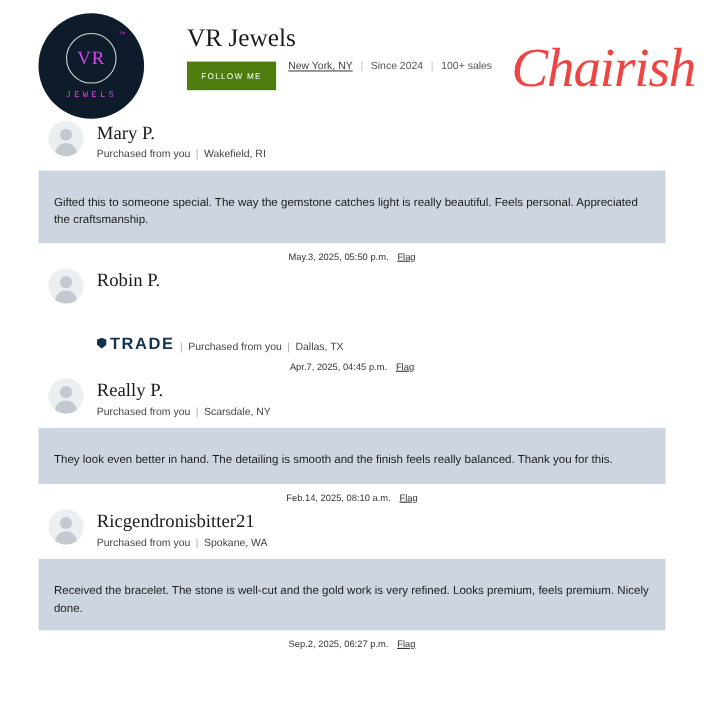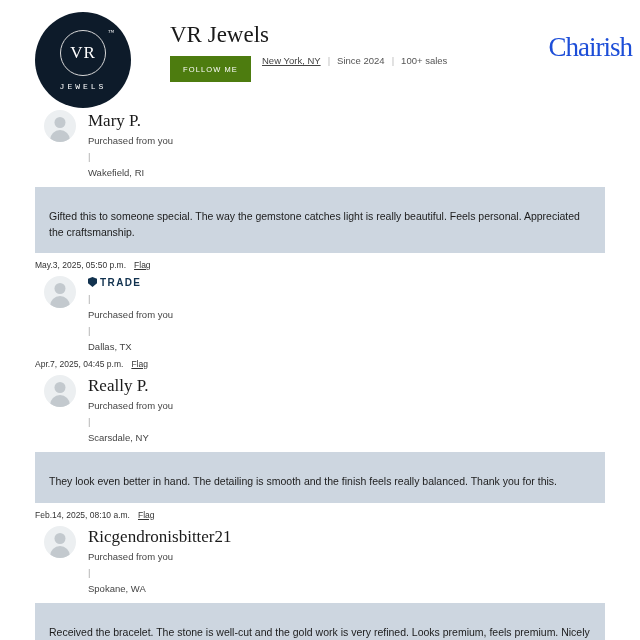--- a/index.html
+++ b/index.html
@@ -30,21 +30,21 @@
   }
 
   .shop-logo {
     position: absolute;
     left: 35px;
     top: 12px;
     width: 96px;
     height: 96px;
     border-radius: 50%;
     background: #0d1b2a;
-    color: #ffffff;
+    color: #d946ef;
     display: flex;
     flex-direction: column;
     align-items: center;
     justify-content: center;
   }
   .shop-logo .logo-ring {
     width: 44px;
     height: 44px;
     border: 1px solid #d8d8d8;
     border-radius: 50%;
@@ -109,22 +109,23 @@
     text-decoration: underline;
     color: #444444;
     cursor: pointer;
   }
 
   .brand-wordmark {
     position: absolute;
     right: 8px;
     top: 32px;
     font-family: "Liberation Serif", serif;
-    font-size: 27px;
-    color: #1d4ed8;
+    font-style: italic;
+    font-size: 50px;
+    color: #ef4444;
     letter-spacing: -1px;
   }
 
   
   .reviews {
     position: relative;
     padding: 0 35px;
   }
 
   .review {
@@ -177,34 +178,34 @@
   .reviewer-name {
     font-family: "Liberation Serif", serif;
     font-size: 17px;
     color: #1a1a1a;
     margin-bottom: 4px;
   }
   .reviewer-sub {
     font-size: 9.5px;
     color: #444444;
     display: flex;
-    align-items: flex-start;
+    align-items: flex-end;
     gap: 5px;
-    flex-direction: column;
   }
   .reviewer-sub .divider { color: #aaaaaa; }
 
   .trade-badge {
     display: inline-flex;
     align-items: center;
     gap: 3px;
-    font-size: 10px;
+    font-size: 15px;
     font-weight: bold;
     letter-spacing: 1.4px;
     color: #12324f;
+    margin-top: 35px;
   }
   .trade-badge .shield {
     display: inline-block;
     width: 9px;
     height: 10px;
     background: #12324f;
     clip-path: polygon(50% 0%, 100% 18%, 100% 62%, 50% 100%, 0% 62%, 0% 18%);
   }
 
   .review-body {
@@ -218,20 +219,21 @@
   }
 
   .review-foot {
     margin-top: 7px;
     padding-left: 0px;
     font-size: 8.5px;
     color: #333333;
     display: flex;
     align-items: center;
     gap: 8px;
+    justify-content: center;
   }
   .flag-link {
     text-decoration: underline;
     color: #333333;
     cursor: pointer;
   }
 </style>
 </head>
 <body>
 
@@ -280,20 +282,21 @@
       <div class="review-foot">
         <span>May.3, 2025, 05:50 p.m.</span>
         <span class="flag-link">Flag</span>
       </div>
     </div>
 
     <div class="review">
       <div class="review-head">
         <div class="avatar"></div>
         <div class="reviewer-block">
+          <div class="reviewer-name">Robin P.</div>
           <div class="reviewer-sub">
             <span class="trade-badge">
               <span class="shield"></span>
               <span>TRADE</span>
             </span>
             <span class="divider">|</span>
             <span>Purchased from you</span>
             <span class="divider">|</span>
             <span>Dallas, TX</span>
           </div>

